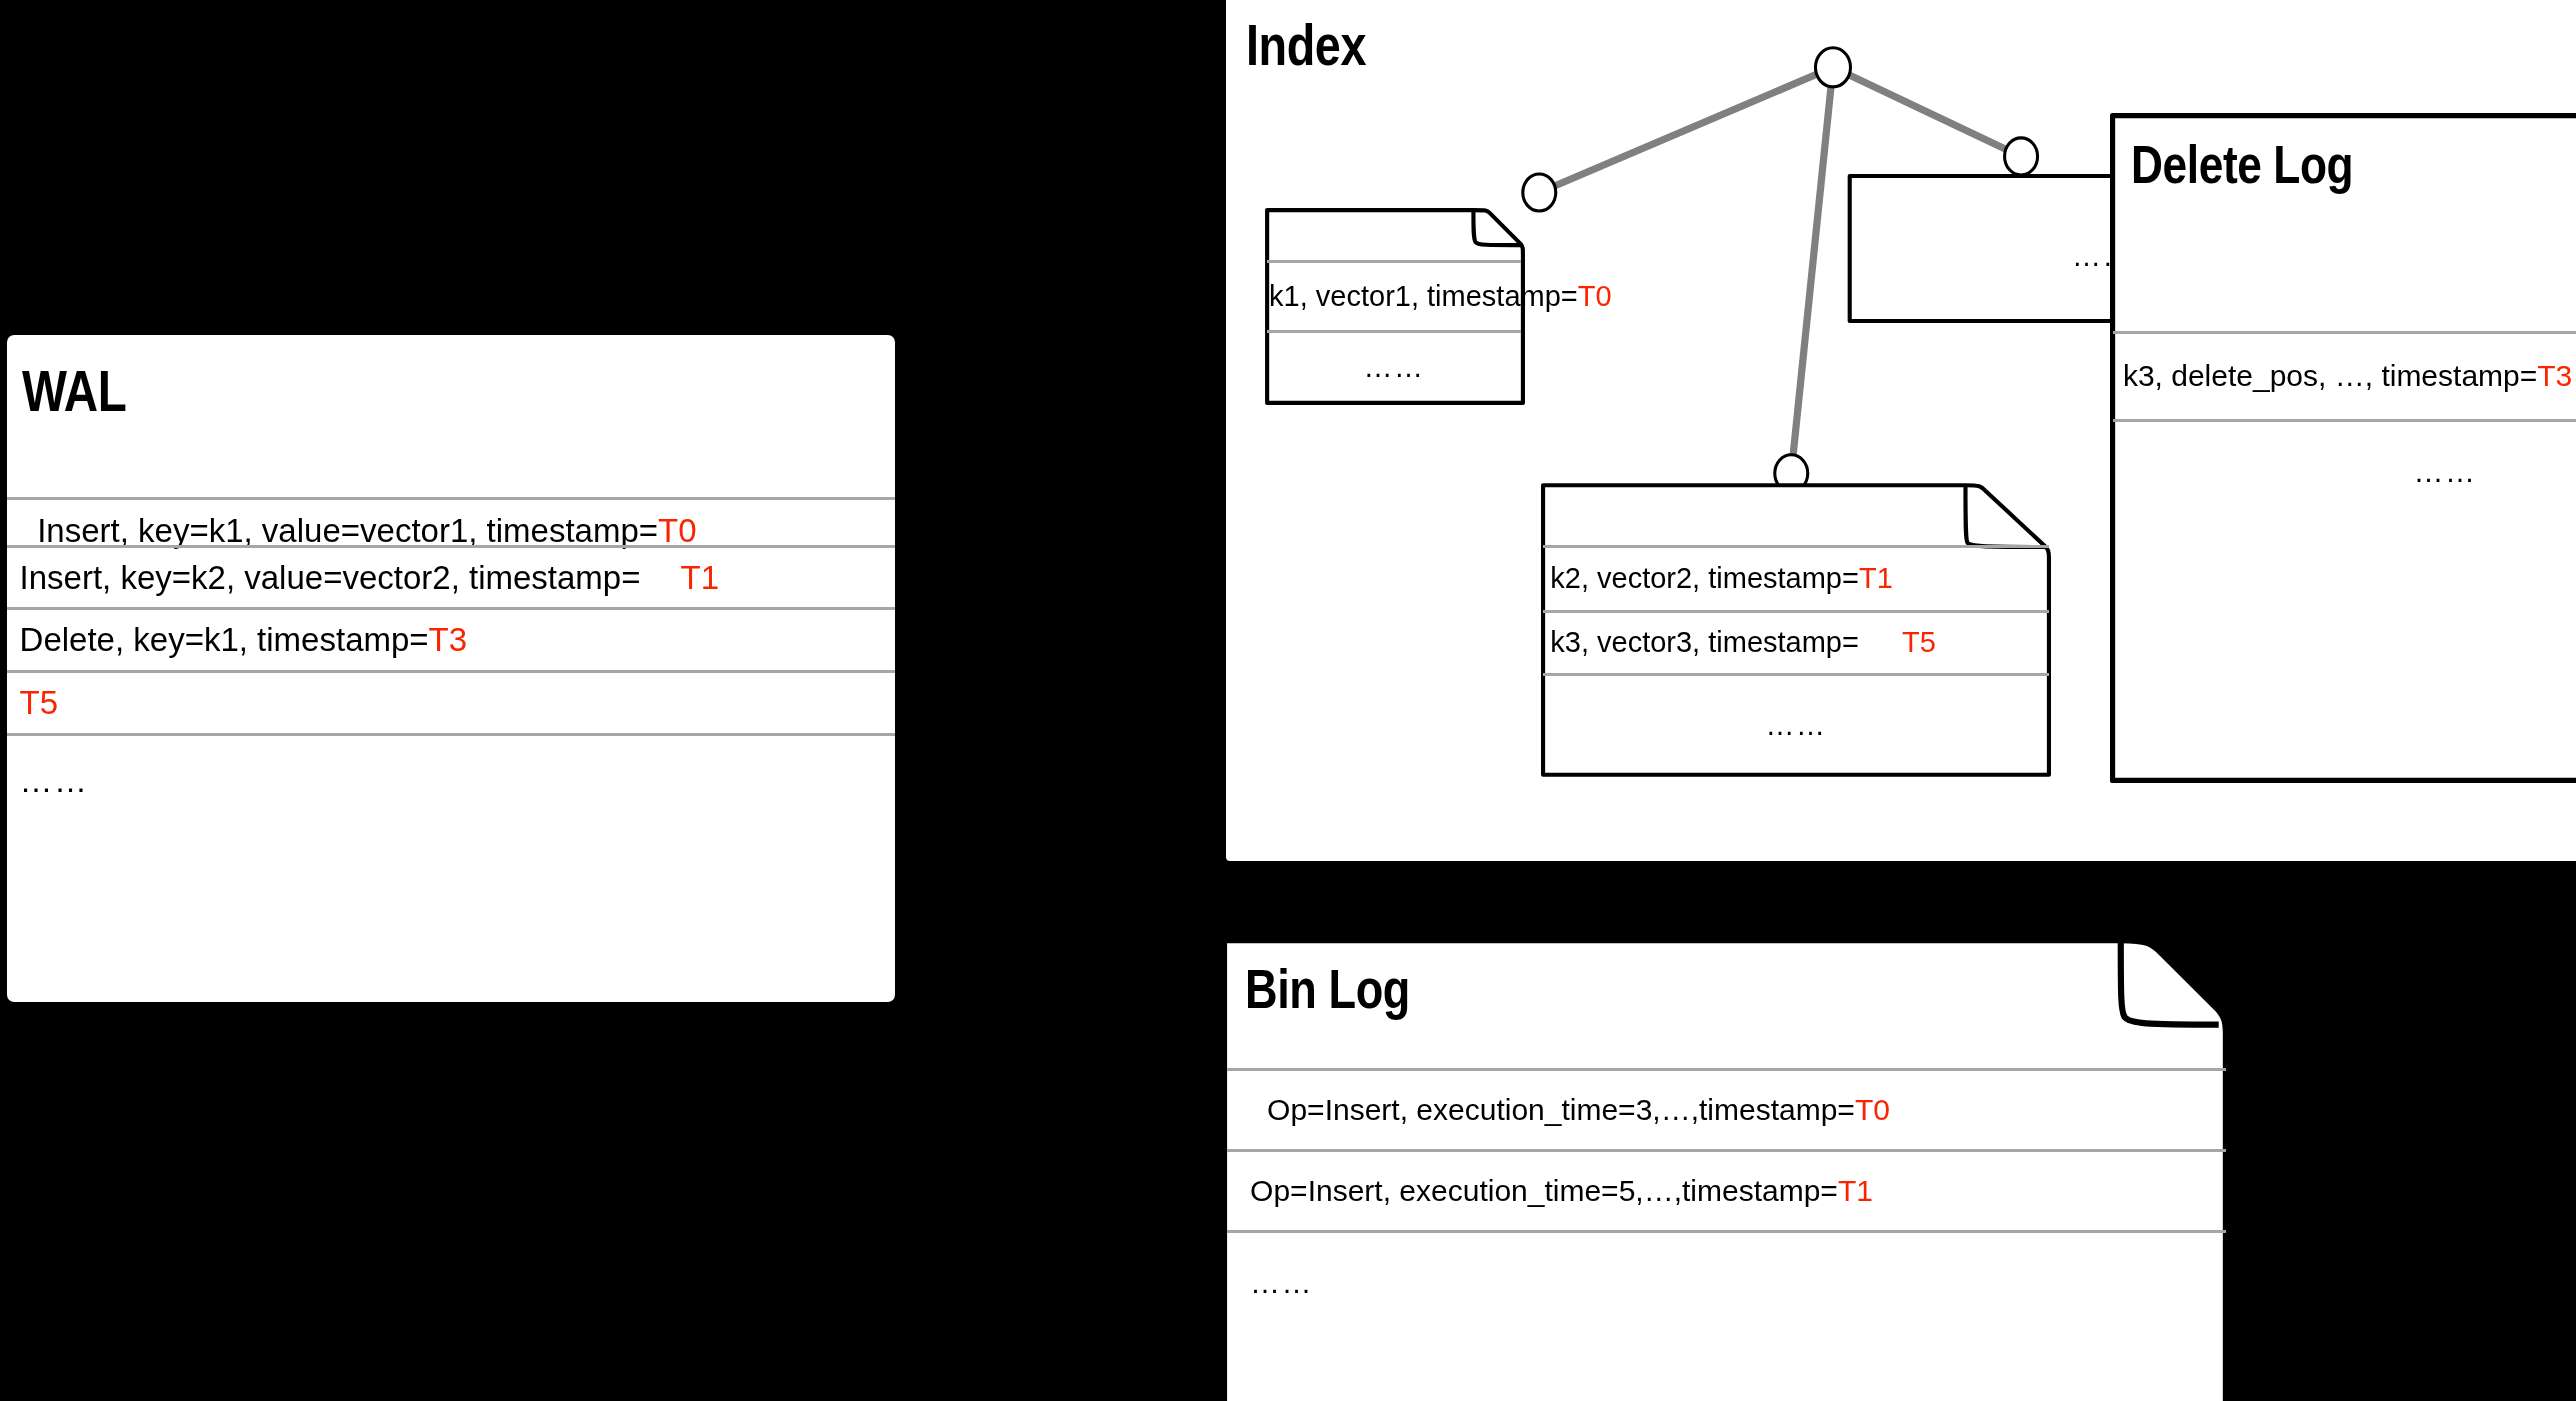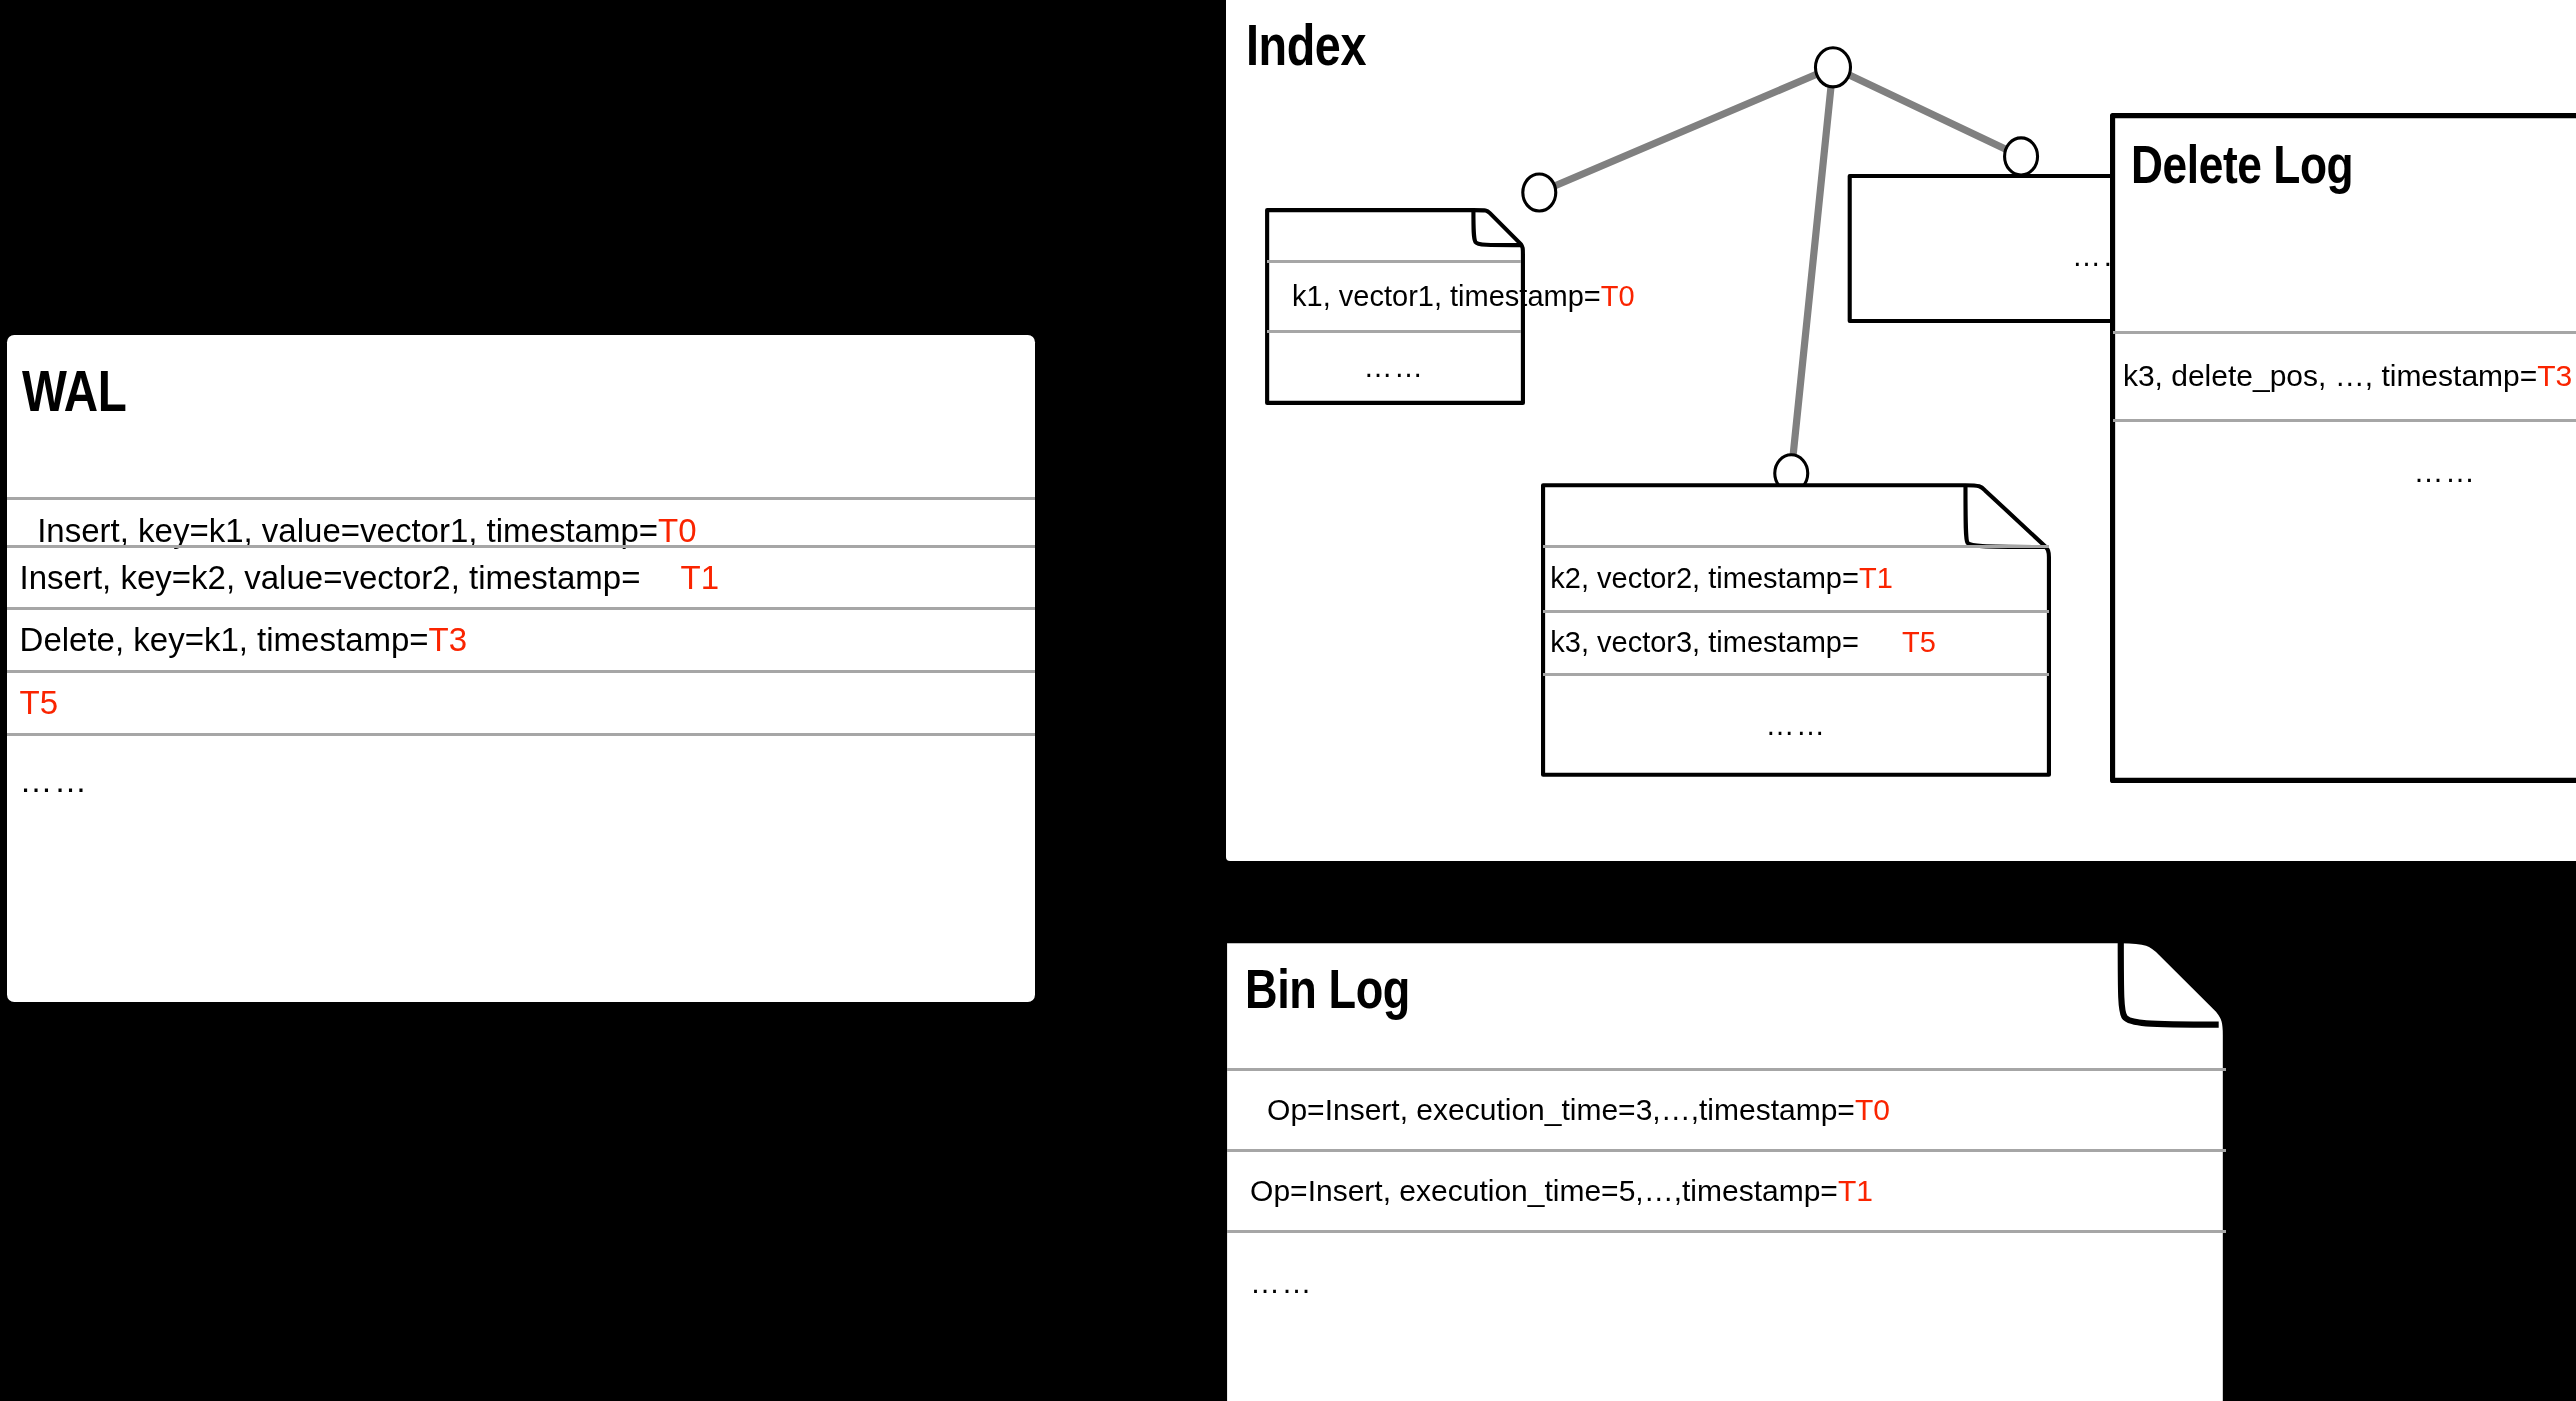--- a/index.html
+++ b/index.html
@@ -61,21 +61,21 @@
   }
 
   
   .tree-svg { position: absolute; left: 0; top: 0; pointer-events: none; }
 </style>
 </head>
 <body>
 
 <div id="stage">
 
-  <div class="panel panel-rounded" style="left:7.2px; top:335px; width:1028px; height:667px;">
+  <div class="panel panel-rounded" style="left:7.2px; top:335px; width:888px; height:667px;">
     <div class="panel-title" style="left:14.4px; top:21.6px; font-size:58px;">WAL</div>
 
     <div class="row" style="top:162px; height:64px; padding-left:30px; font-size:33px;">
       <span class="txt">Insert, key=k1, value=vector1, timestamp=</span>
         <span class="ts">T0</span>
     </div>
 
     <div class="row" style="top:210px; height:62px; padding-left:12.4px; font-size:33px;gap:40px;">
       <span class="txt">Insert, key=k2, value=vector2, timestamp=</span>
         <span class="ts">T1</span>
@@ -113,21 +113,21 @@
         <ellipse cx="1543" cy="311" rx="32" ry="36"></ellipse>
       </g>
     </svg>
 
     <div class="doc" style="left:39px; top:212px; width:258px; height:197px;">
       <svg width="258" height="197" viewBox="0 0 500 382">
         <path d="M4,4 H404 C430,4 430,4 436,10 L496,70 C500,76 500,78 500,90 V378 H4 Z" fill="#ffffff" stroke="#000000" stroke-width="8" stroke-linejoin="round"></path>
         <path d="M404,4 C404,42 404,60 408,66 C412,72 430,72 496,72" fill="none" stroke="#000000" stroke-width="8"></path>
       </svg>
       <div class="doc-body">
-        <div class="row" style="top:52px; height:71px; left:2.1px; right:2.1px; padding-left:25px; font-size:29px;">
+        <div class="row" style="top:52px; height:71px; left:2.1px; right:2.1px; padding-left:2px; font-size:29px;">
           <span class="txt">k1, vector1, timestamp=</span>
             <span class="ts">T0</span>
         </div>
         <div class="row centered" style="top:122px; height:73px; left:2.1px; right:2.1px; font-size:29px;">
           <span class="txt ellipsis">……</span>
         </div>
       </div>
     </div>
 
     <div class="doc" style="left:621px; top:178px; width:511px; height:149px;">

